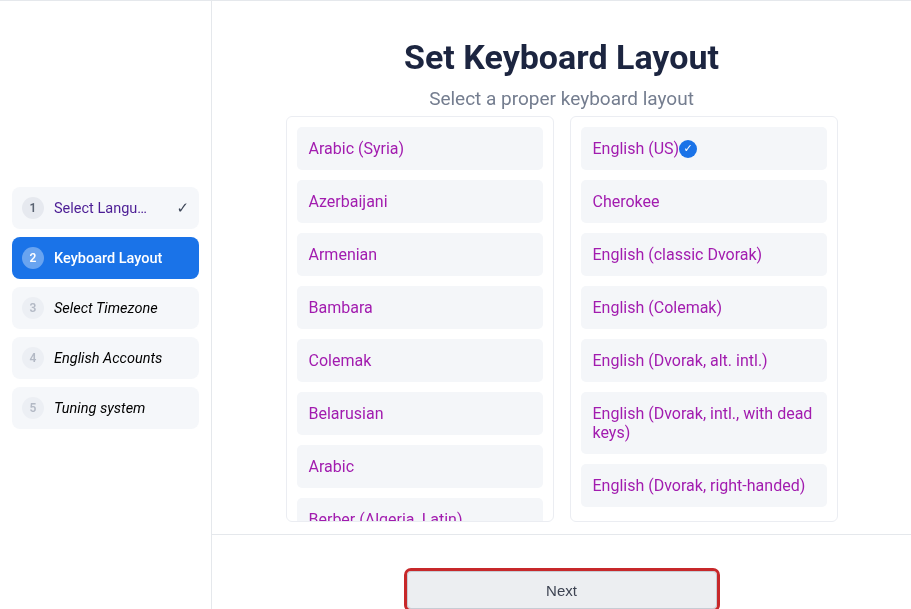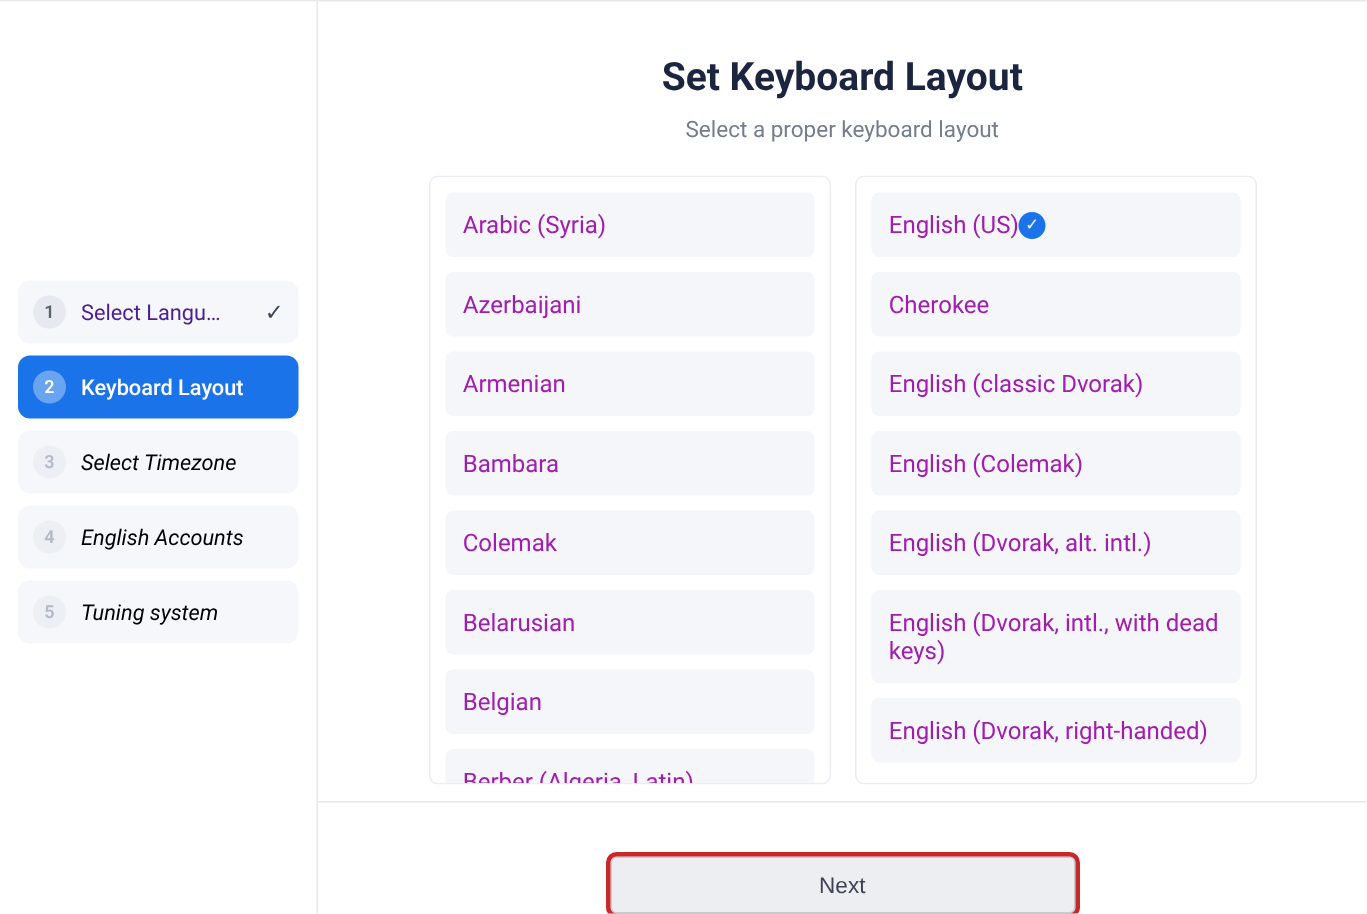--- a/index.html
+++ b/index.html
@@ -79,31 +79,31 @@
 
     .main {
       flex: 1;
       padding: 36px 40px 0 40px;
       position: relative;
       display: flex;
       flex-direction: column;
       align-items: center;
     }
     .title {
-      font-size: 26px;
+      font-size: 34px;
       font-weight: 700;
       color: #1c2540;
       text-align: left;
       margin-bottom: 10px;
     }
     .subtitle {
-      font-size: 15px;
+      font-size: 19px;
       color: #747d8f;
       text-align: right;
-      margin-bottom: 22px;
+      margin-bottom: 6px;
     }
     .lists {
       display: flex;
       gap: 16px;
       width: 100%;
       max-width: 552px;
       height: 406px;
       overflow: hidden;
     }
     .list-col {
@@ -215,21 +215,21 @@
           <div class="list-item">
             <span>Bambara</span>
           </div>
           <div class="list-item">
             <span>Colemak</span>
           </div>
           <div class="list-item">
             <span>Belarusian</span>
           </div>
           <div class="list-item">
-            <span>Belgian</span>
+            <span>Arabic</span>
           </div>
           <div class="list-item">
             <span>Berber (Algeria, Latin)</span>
           </div>
         </div>
       <div class="list-col" id="right-col">
           <div class="list-item selected">
             <span>English (US)</span>
             <span class="check-circle"></span>
           </div>

